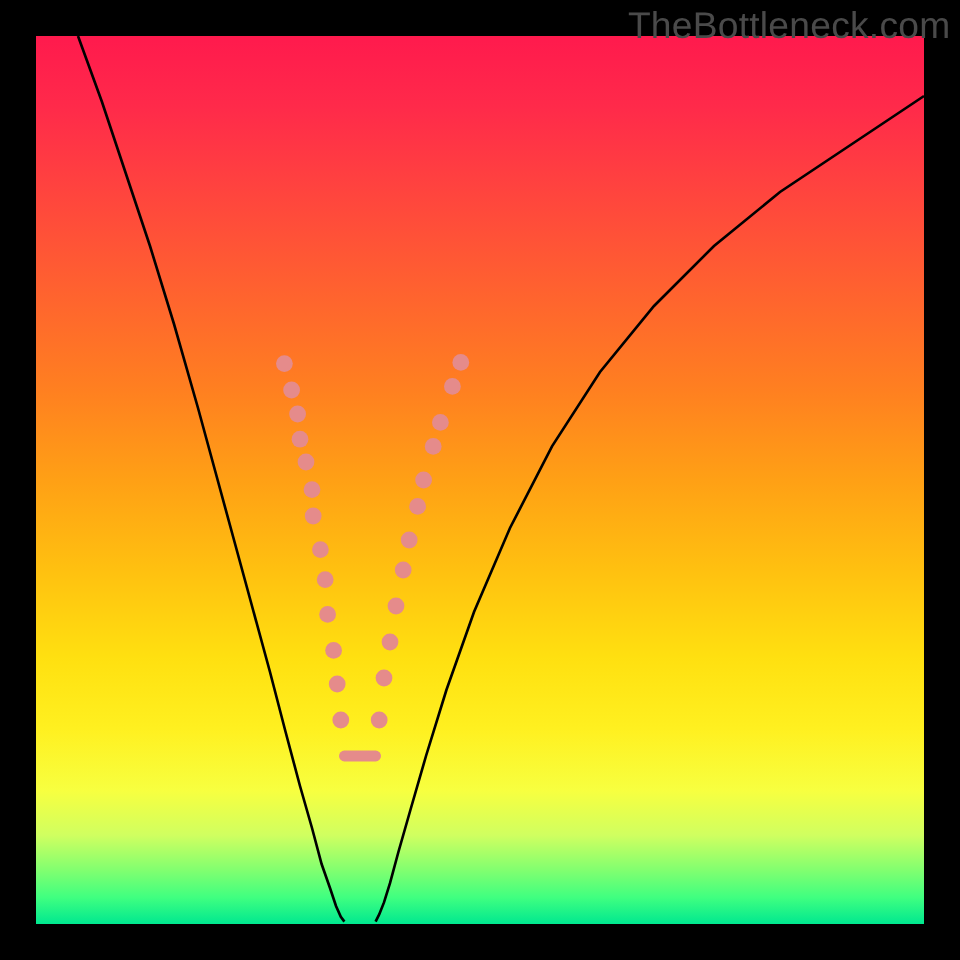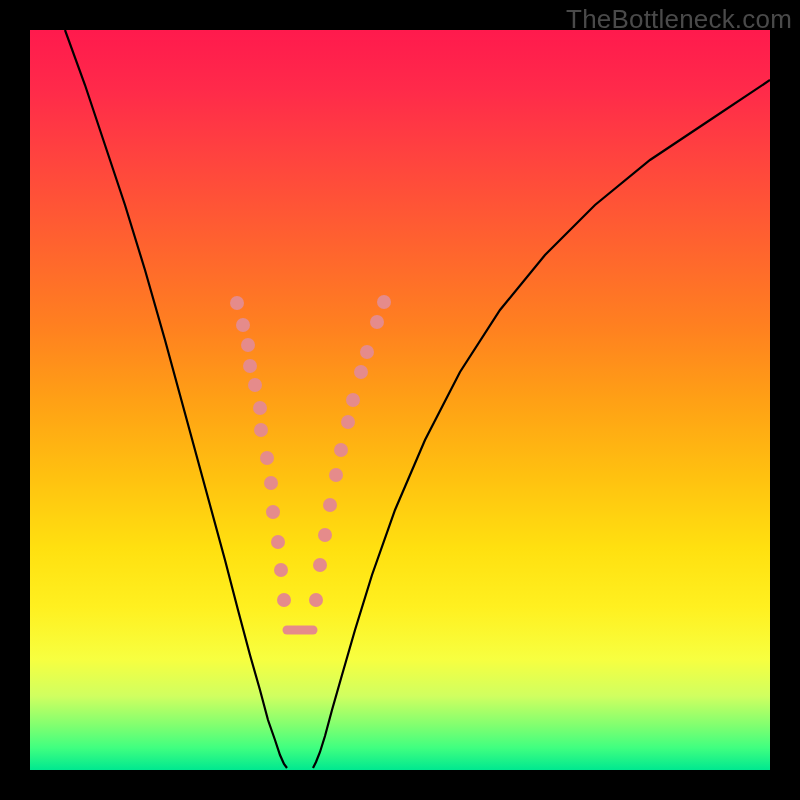--- a/index.html
+++ b/index.html
@@ -32,21 +32,21 @@
       #80ff70 94%,
       #40ff80 97%,
       #00e890 100%
     );
   }
   .watermark {
     position: absolute;
     top: 4px;
     right: 8px;
     color: #4a4a4a;
-    font-size: 26px;
+    font-size: 31px;
     font-weight: 500;
     letter-spacing: 0.2px;
     z-index: 10;
   }
   svg.plot {
     position: absolute;
     left: 0;
     top: 0;
     width: 740px;
     height: 740px;

